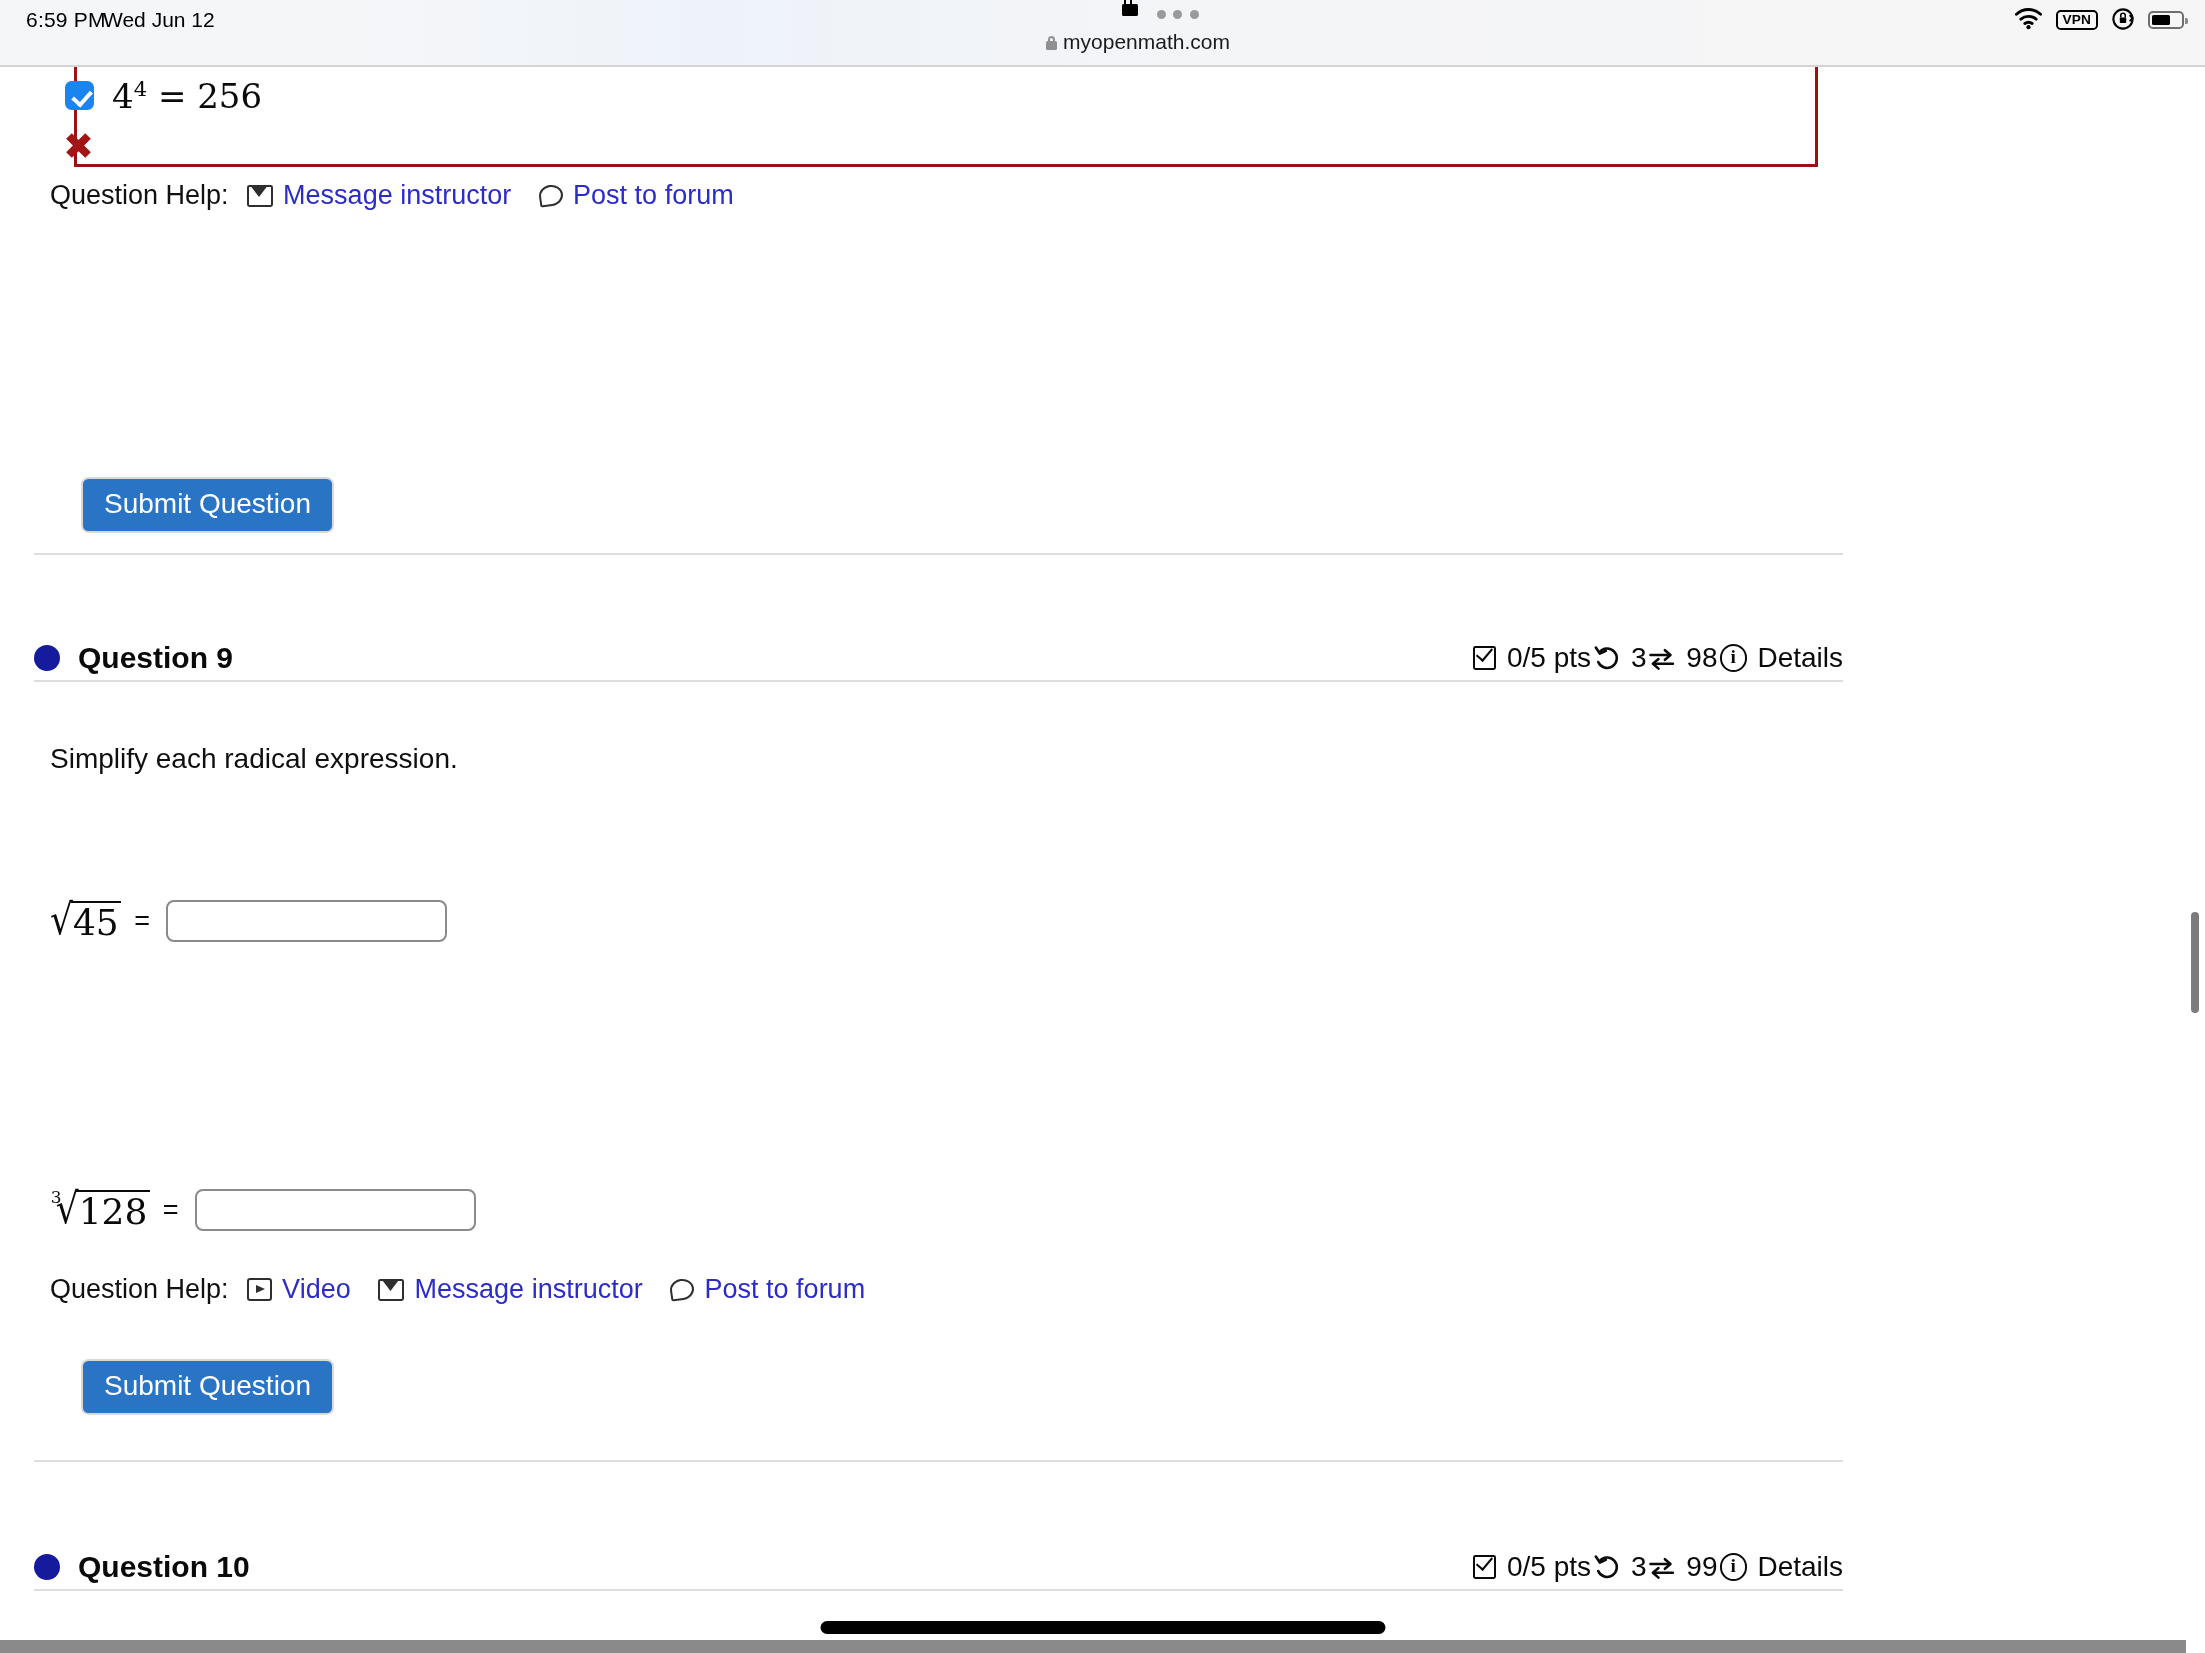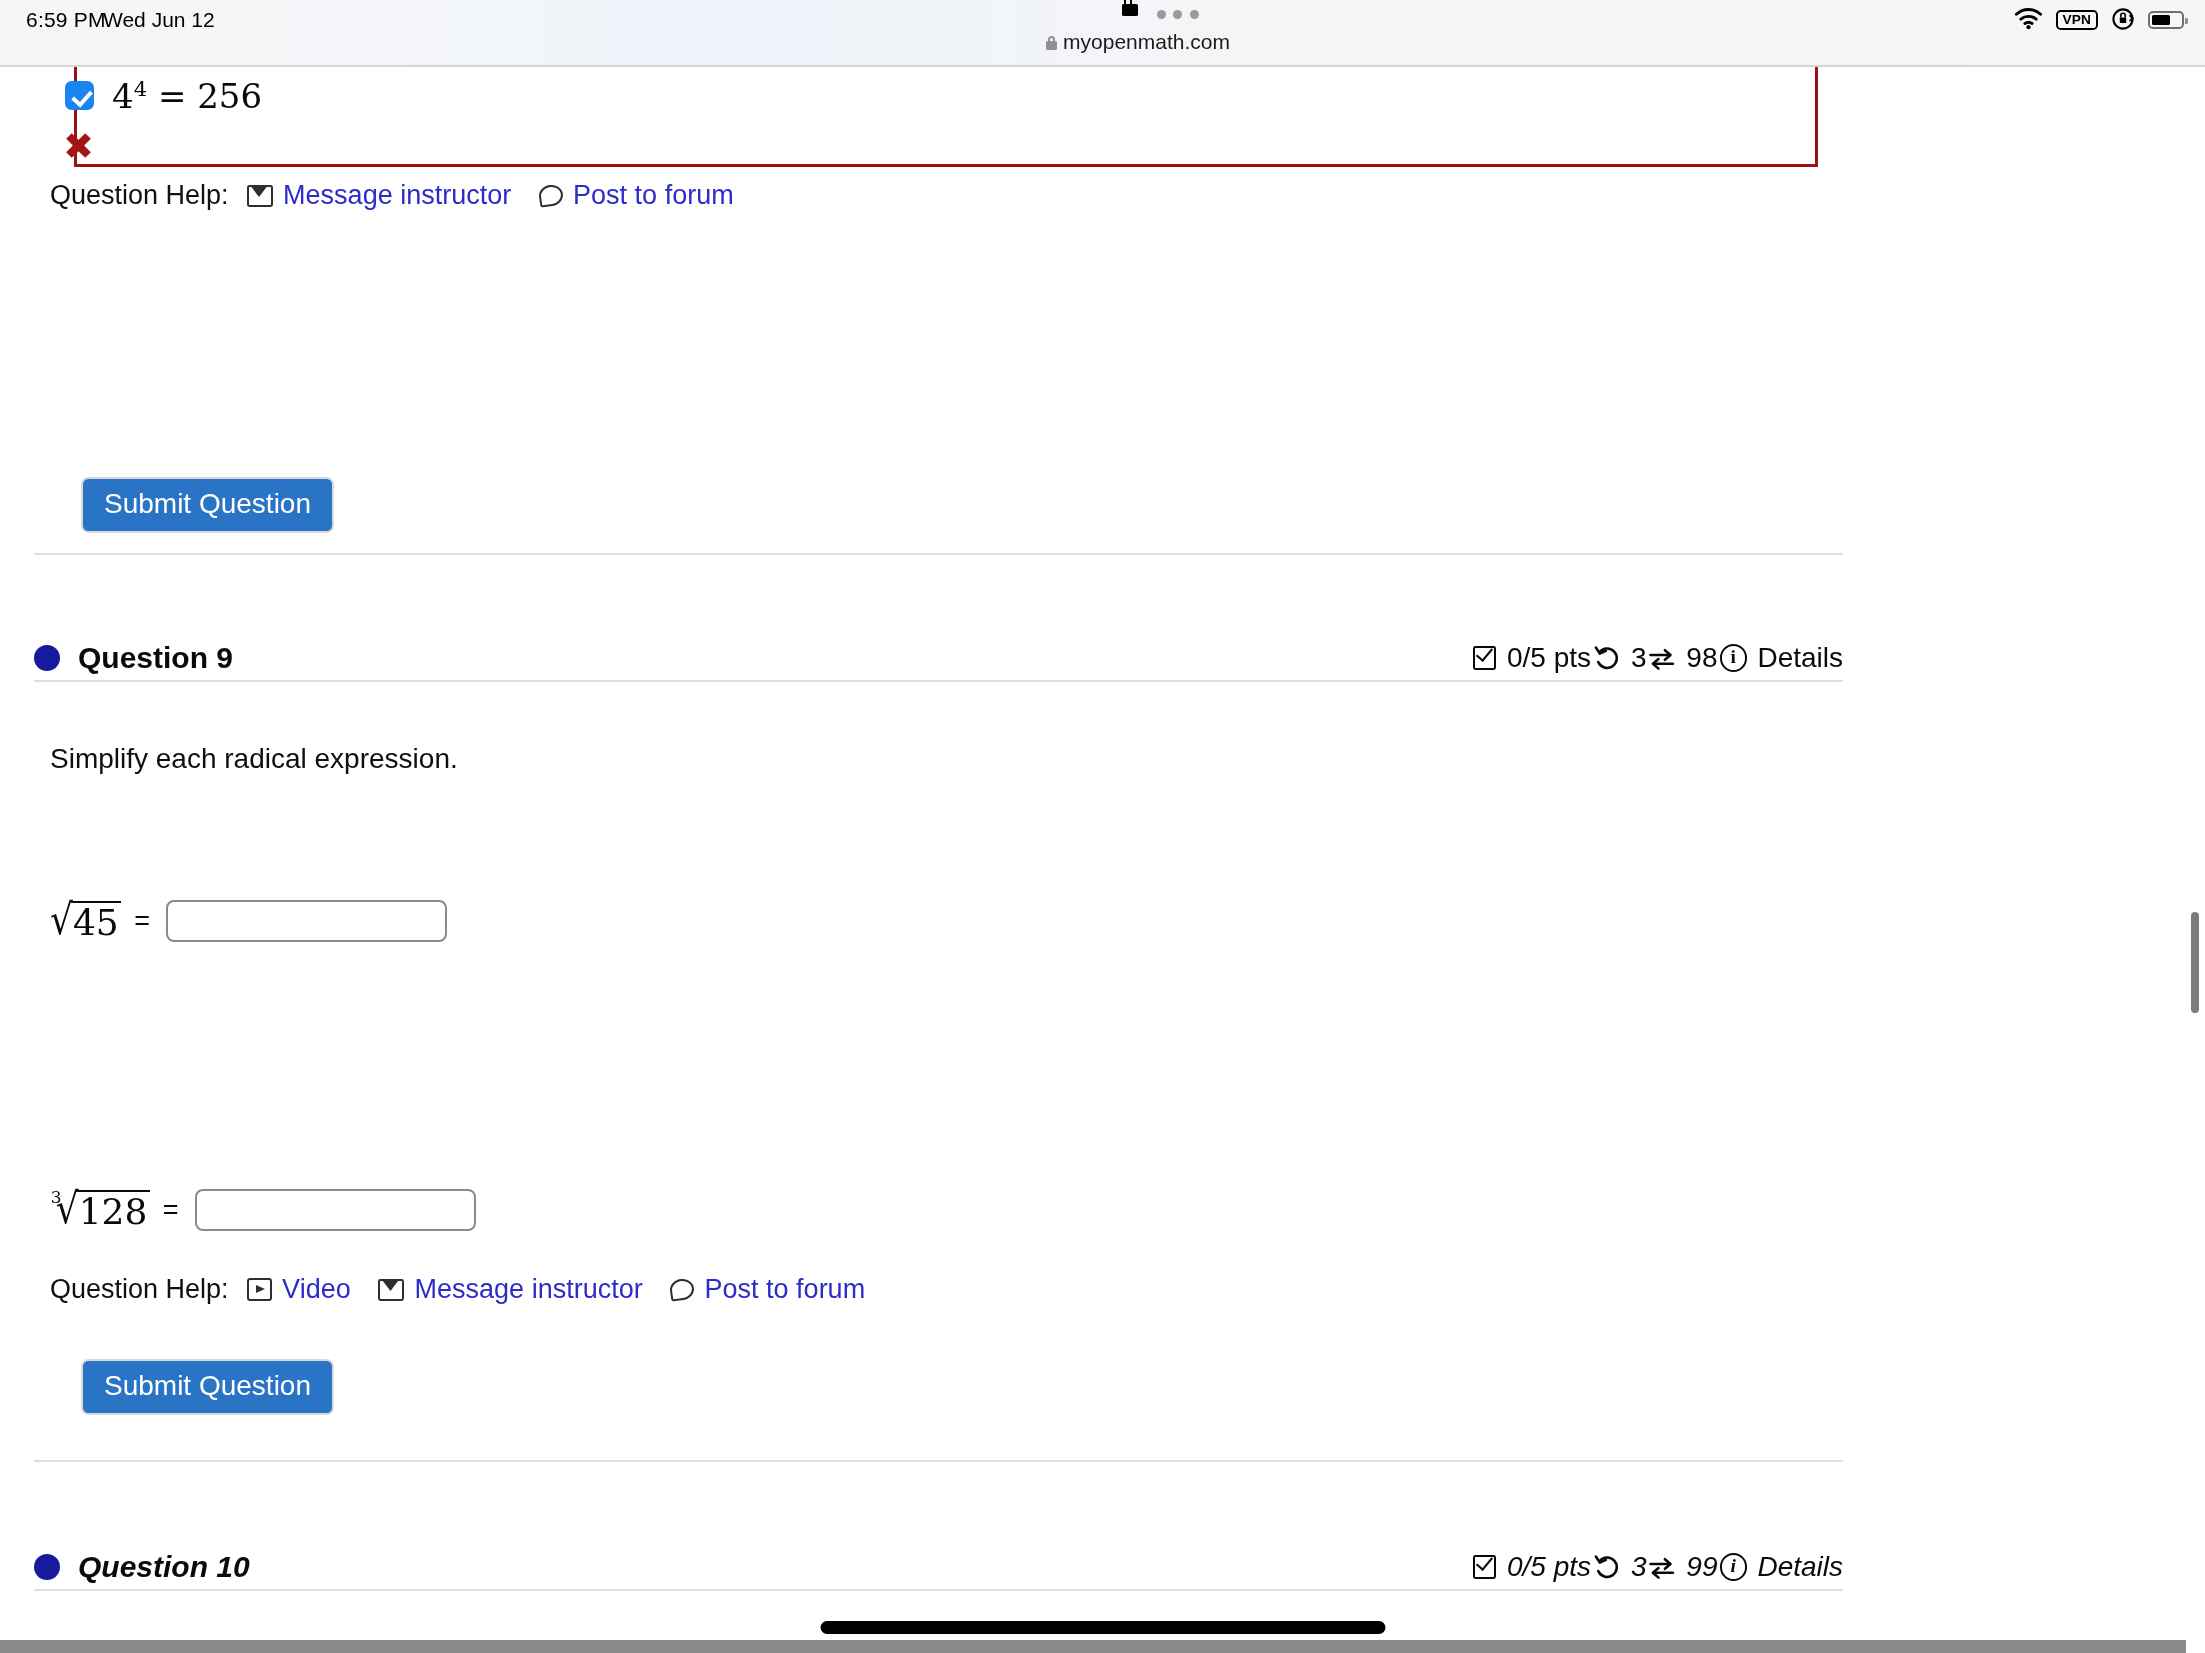--- a/index.html
+++ b/index.html
@@ -637,21 +637,21 @@
     <a class="qhelp-link">
       <span class="ic ic-chat"></span>
       <span>Post to forum</span>
     </a>
   </div>
 
   <button class="submit-btn" style="left:81px; top:1292px;">Submit Question</button>
 
   <div class="hr" style="top:1393px;"></div>
 
-  <div class="q-header" style="top:1476px;font-style:italic;">
+  <div class="q-header" style="top:1476px;">
     <div class="q-title">
       <span class="q-dot"></span>
       <span>Question 10</span>
     </div>
     <div class="q-stats">
       <span class="q-stat">
         <span class="ic ic-checkbox"></span>
         <span>0/5 pts</span>
       </span>
       <span class="q-stat">

